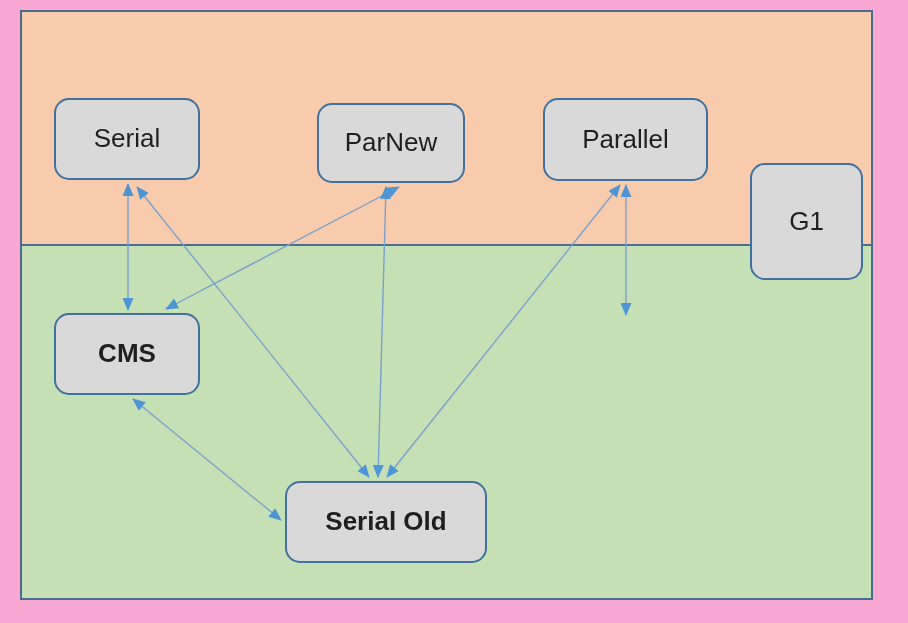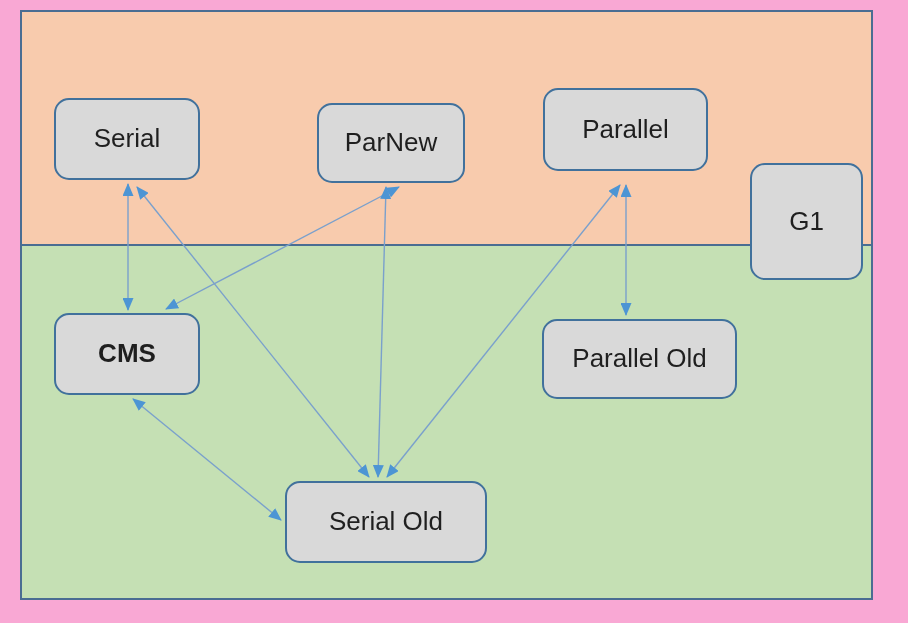--- a/index.html
+++ b/index.html
@@ -42,25 +42,25 @@
     line-height: 1.22;
     display: flex;
     flex-direction: column;
     align-items: center;
     justify-content: center;
     text-align: center;
     z-index: 2;
   }
   .node-serial           { left: 54px;  top: 98px;  width: 146px; height: 82px; }
   .node-parnew           { left: 317px; top: 103px; width: 148px; height: 80px; }
-  .node-parallel-scavenge{ left: 543px; top: 88px;  width: 165px; height: 83px; }
+  .node-parallel-scavenge{ left: 543px; top: 98px;  width: 165px; height: 83px; }
   .node-g1               { left: 750px; top: 163px; width: 113px; height: 117px; }
   .node-cms              { left: 54px;  top: 313px; width: 146px; height: 82px; font-weight: bold; }
   .node-parallel-old     { left: 542px; top: 319px; width: 195px; height: 80px; }
-  .node-serial-old       { left: 285px; top: 481px; width: 202px; height: 82px; }
+  .node-serial-old       { left: 285px; top: 481px; width: 202px; height: 82px; font-weight: bold; }
   #edges {
     position: absolute;
     left: 0; top: 0;
     width: 908px; height: 623px;
     z-index: 3;
     pointer-events: none;
   }
   #edges line {
     stroke: #7aa0cc;
     stroke-width: 1.4;
@@ -87,23 +87,20 @@
   </div>
 
   <div class="node node-g1">
     <span>G1</span>
   </div>
 
   <div class="node node-cms">
     <span>CMS</span>
   </div>
 
-  <div class="node node-parallel-old">
-    <span>Parallel Old</span>
-  </div>
 
   <div class="node node-serial-old">
     <span>Serial Old</span>
   </div>
 
   <svg id="edges" viewBox="0 0 908 623" xmlns="http://www.w3.org/2000/svg">
     <defs>
       <marker id="arrow" markerUnits="userSpaceOnUse" markerWidth="13" markerHeight="11" viewBox="0 0 13 11" refX="12" refY="5.5" orient="auto-start-reverse">
         <path d="M0,0 L13,5.5 L0,11 z" fill="#4d95d4"></path>
       </marker>

